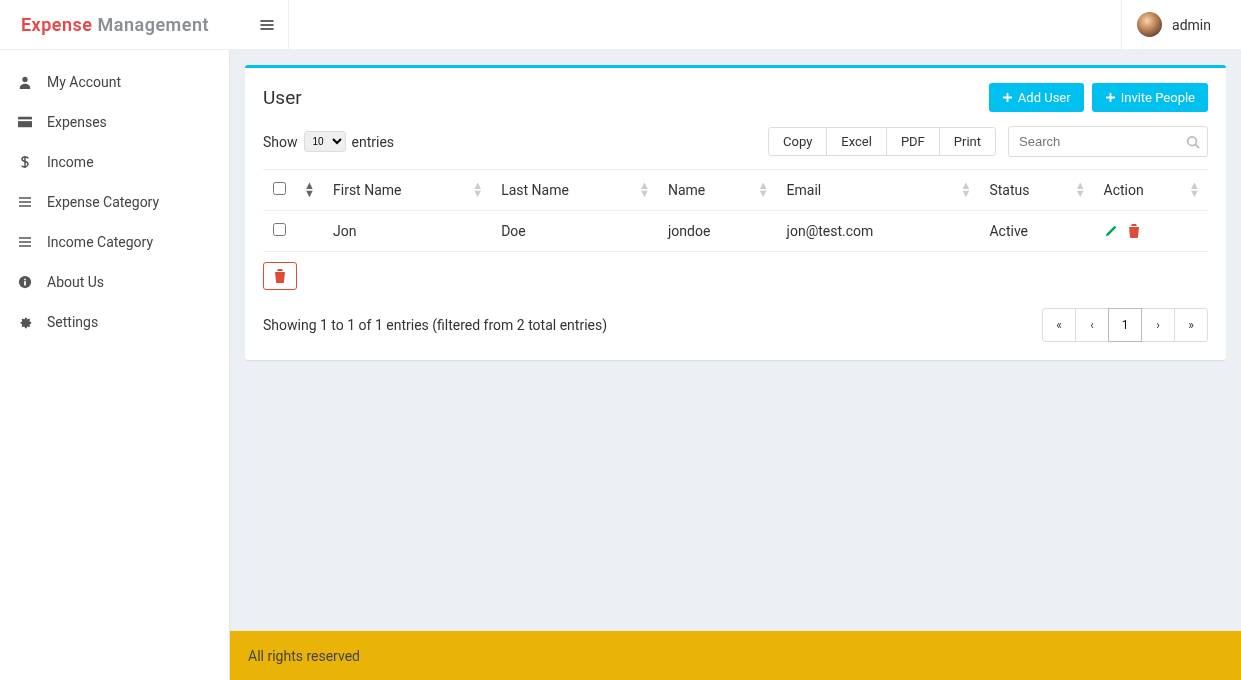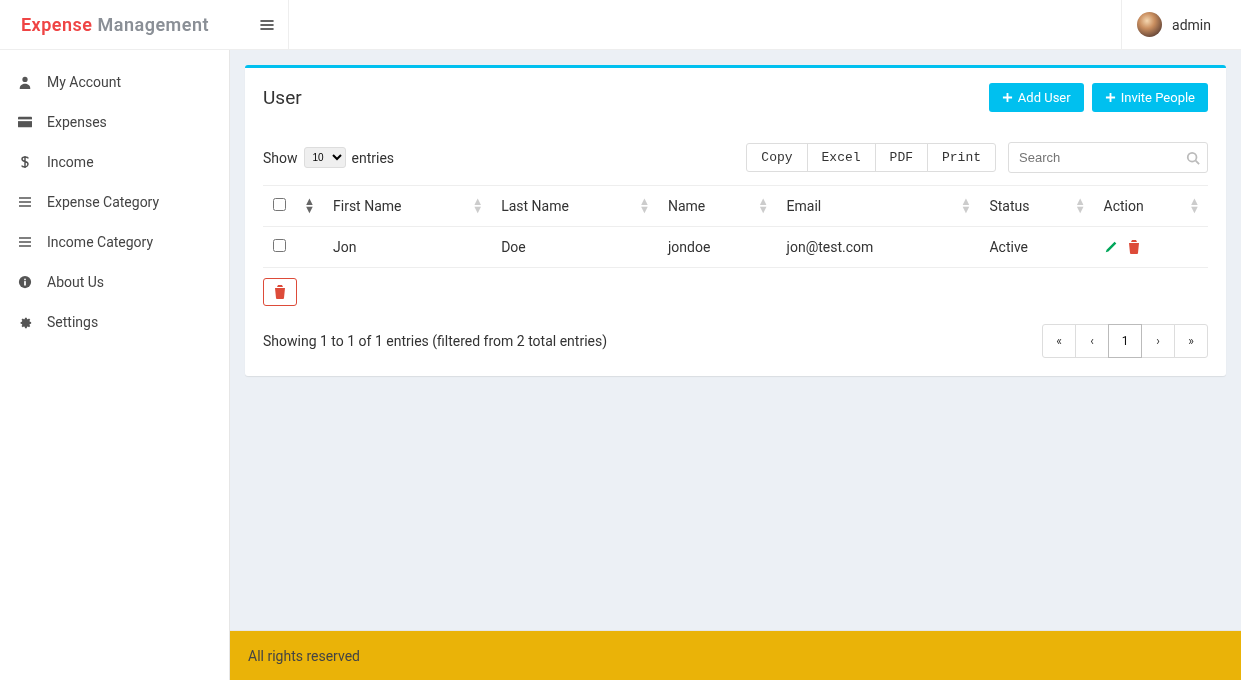--- a/index.html
+++ b/index.html
@@ -27,25 +27,25 @@
 .box { background: #fff; border-top: 3px solid #00c0ef; border-radius: 3px; box-shadow: 0 1px 1px rgba(0,0,0,0.08); }
 .box-header { display: flex; align-items: center; justify-content: space-between; padding: 15px 18px 10px 18px; }
 .box-title { font-size: 19px; font-weight: 400; color: #333; }
 .btn { display: inline-flex; align-items: center; gap: 5px; padding: 6px 12px; border-radius: 3px; font-size: 13px; cursor: pointer; border: 1px solid transparent; }
 .btn-info { background: #00c0ef; color: #fff; }
 .btn-group-sm { display: flex; gap: 8px; }
 .btn-default { background: #fff; color: #333; border: 1px solid #ddd; }
 .box-body { padding: 0 18px 18px; }
 
 
-.dt-top { display: flex; align-items: center; justify-content: space-between; margin: 20px 0 12px; }
+.dt-top { display: flex; align-items: center; justify-content: space-between; margin: 4px 0 12px; }
 .dt-length { display: flex; align-items: center; gap: 6px; color: #333; }
 .dt-length select { padding: 3px 4px; border: 1px solid #ddd; border-radius: 3px; font-size: 10px; }
 .dt-buttons { display: flex; gap: 0; }
-.dt-buttons .btn { border-radius: 0; margin-left: -1px; padding: 6px 14px; font-family: Liberation Mono, monospace; }
+.dt-buttons .btn { border-radius: 0; margin-left: -1px; padding: 6px 14px; }
 .dt-buttons .btn:first-child { border-radius: 3px 0 0 3px; }
 .dt-buttons .btn:last-child { border-radius: 0 3px 3px 0; }
 .dt-right { display: flex; align-items: center; gap: 12px; }
 .search-wrap { position: relative; }
 .search-wrap input { width: 200px; padding: 7px 20px 7px 10px; border: 1px solid #ddd; border-radius: 3px; font-size: 13px; }
 .search-wrap .search-icon { position: absolute; right: 8px; top: 50%; transform: translateY(-50%); color: #bbb; }
 
 
 table.data { width: 100%; border-collapse: collapse; }
 table.data th, table.data td { padding: 12px 10px; text-align: left; font-weight: 400; font-size: 14px; color: #333; }

